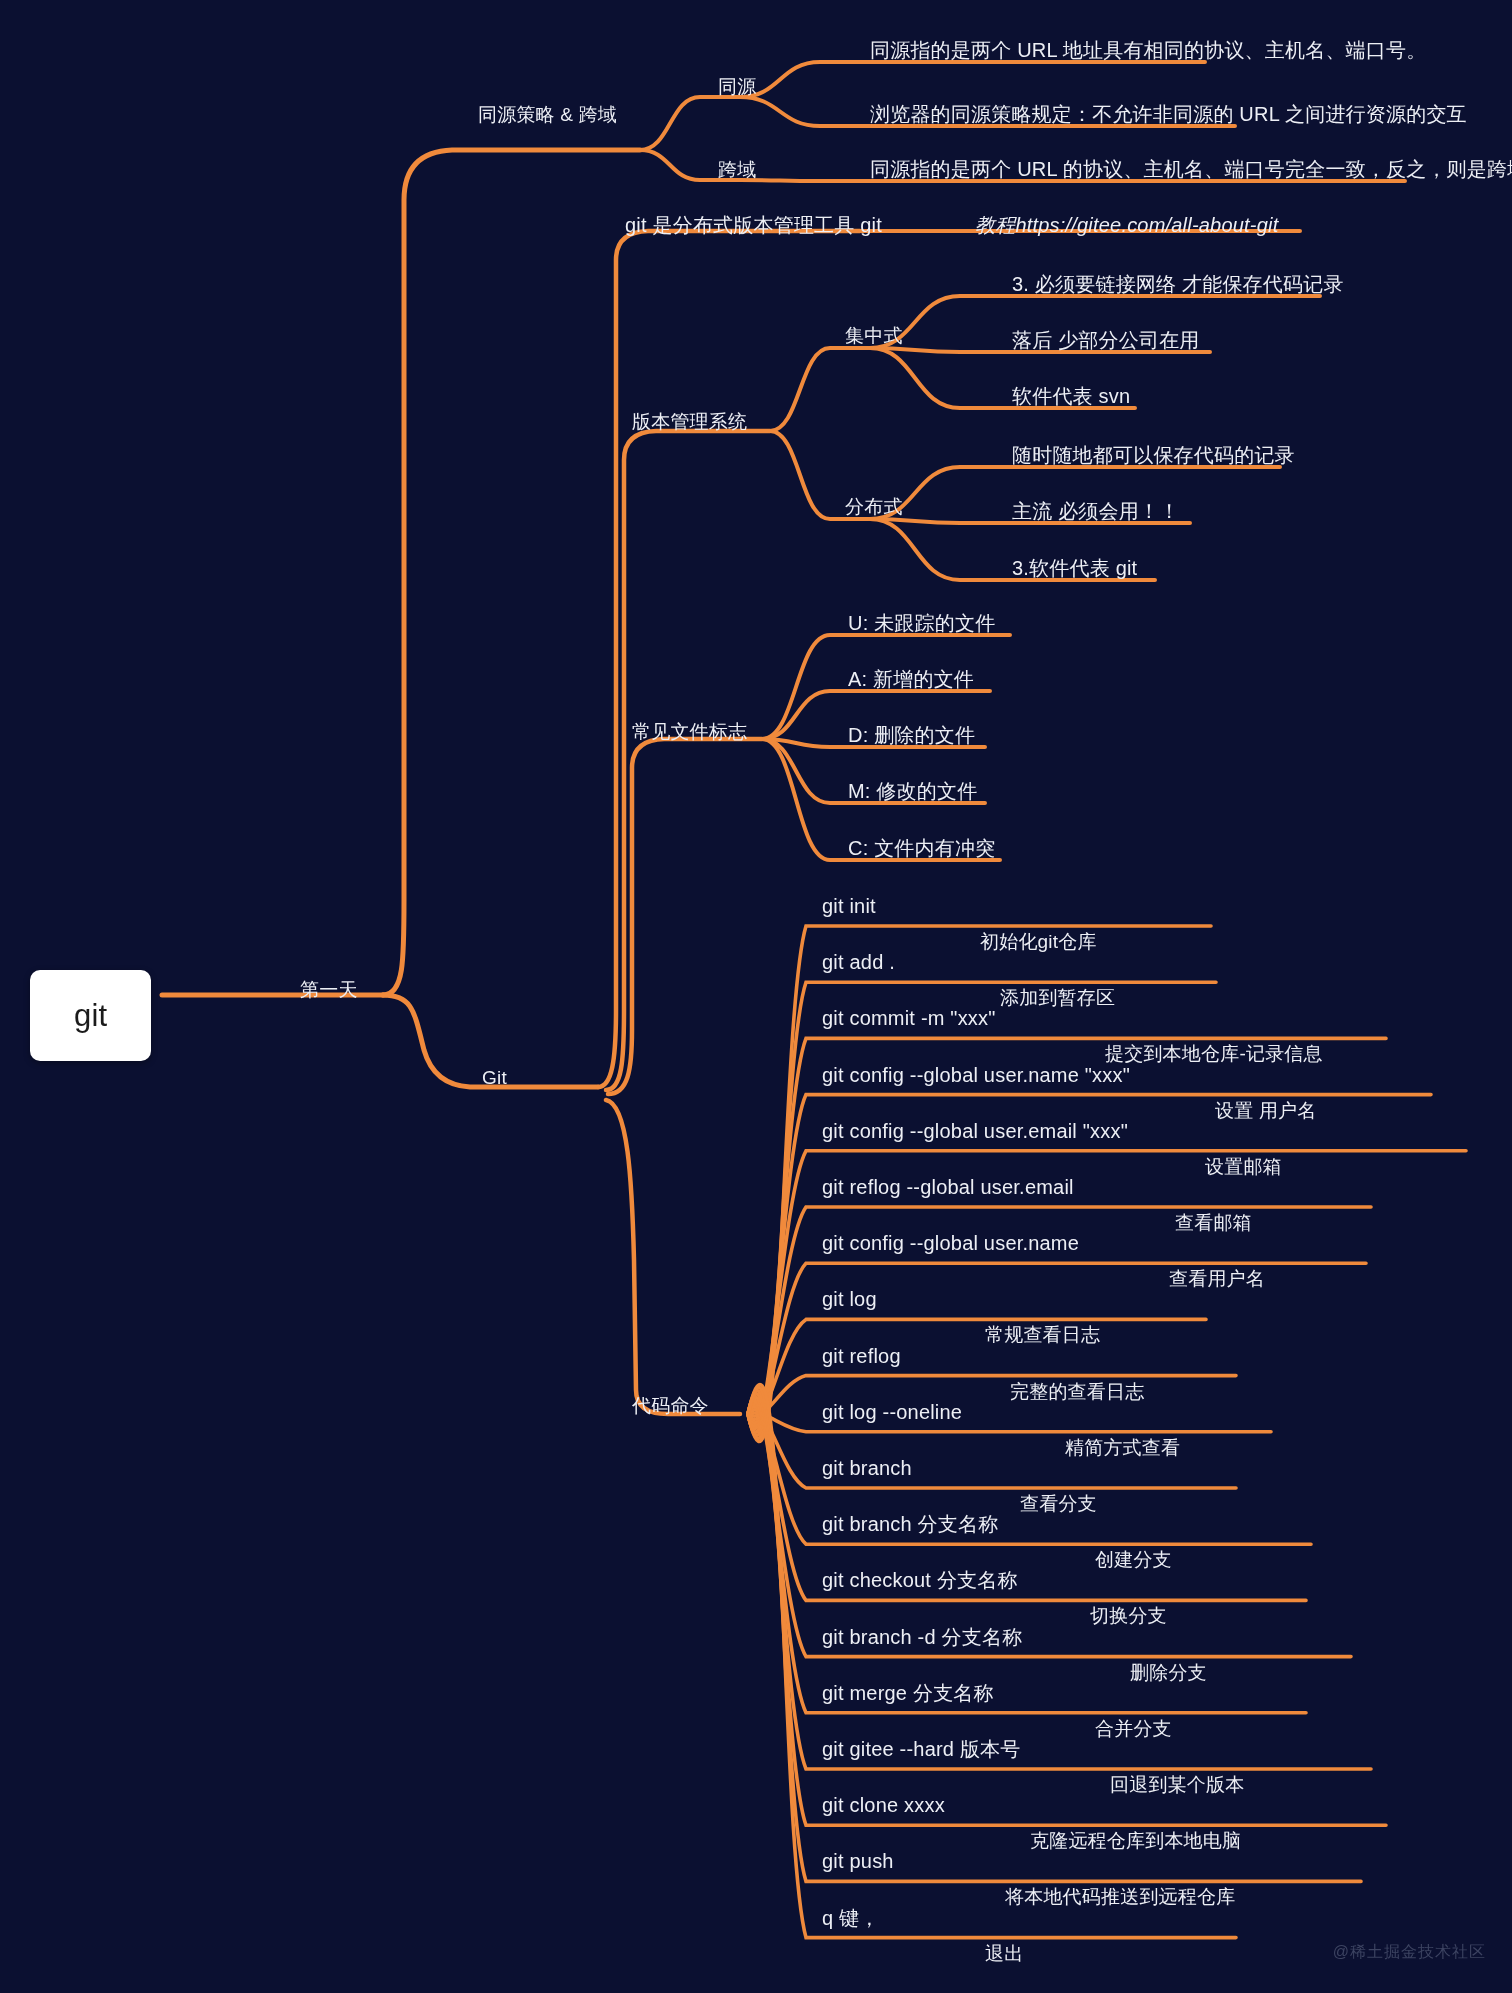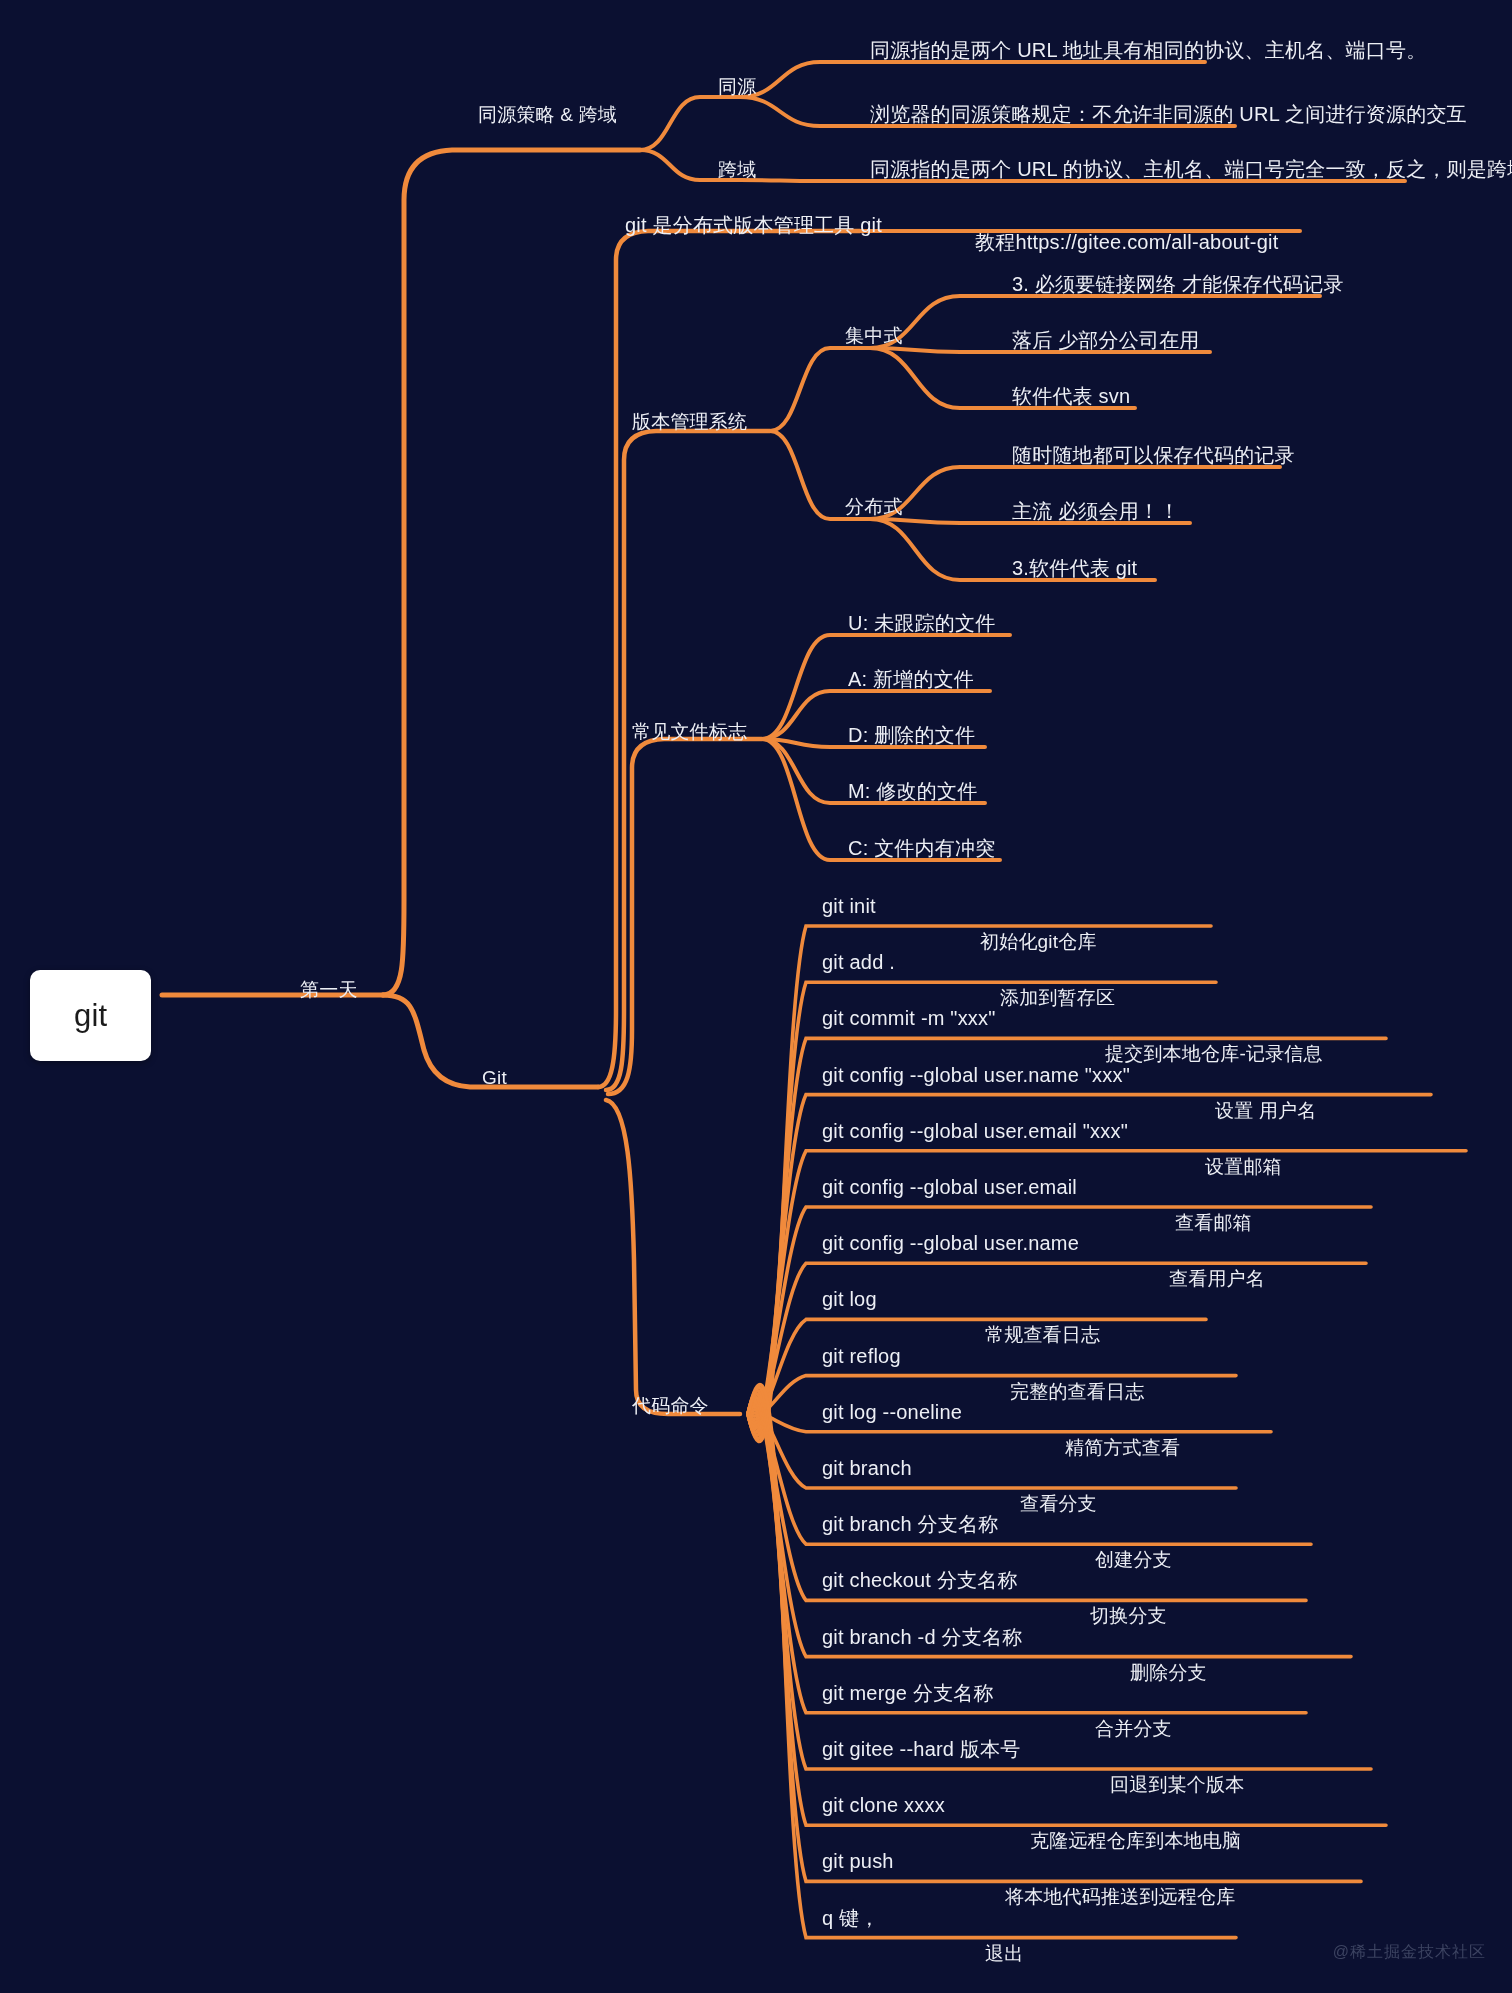--- a/index.html
+++ b/index.html
@@ -100,21 +100,21 @@
   <div class="node lvl2" style="left:718px;top:77px;">同源</div>
   <div class="node leaf" style="left:870px;top:40px;">同源指的是两个 URL 地址具有相同的协议、主机名、端口号。</div>
   <div class="node leaf" style="left:870px;top:104px;">浏览器的同源策略规定：不允许非同源的 URL 之间进行资源的交互</div>
 
   <div class="node lvl2" style="left:718px;top:160px;">跨域</div>
   <div class="node leaf" style="left:870px;top:159px;">同源指的是两个 URL 的协议、主机名、端口号完全一致，反之，则是跨域。</div>
 
   <div class="node lvl1" style="left:482px;top:1068px;">Git</div>
 
   <div class="node lvl3" style="left:625px;top:215px;">git 是分布式版本管理工具 git</div>
-  <div class="node leaf" style="left:975px;top:232px;">教程https://gitee.com/all-about-git</div>
+  <div class="node leaf" style="left:975px;top:215px;font-style:italic;">教程https://gitee.com/all-about-git</div>
 
   <div class="node lvl2" style="left:632px;top:412px;">版本管理系统</div>
 
   <div class="node lvl2" style="left:845px;top:326px;">集中式</div>
   <div class="node leaf" style="left:1012px;top:274px;">3. 必须要链接网络 才能保存代码记录</div>
   <div class="node leaf" style="left:1012px;top:330px;">落后 少部分公司在用</div>
   <div class="node leaf" style="left:1012px;top:386px;">软件代表 svn</div>
 
   <div class="node lvl2" style="left:845px;top:497px;">分布式</div>
   <div class="node leaf" style="left:1012px;top:445px;">随时随地都可以保存代码的记录</div>
@@ -134,21 +134,21 @@
       <div class="node cmd" style="left: 822px; top: 896px;">git init</div>
       <div class="node desc" style="left: 980px; top: 896px;">初始化git仓库</div>
       <div class="node cmd" style="left: 822px; top: 952.2px;">git add .</div>
       <div class="node desc" style="left: 1000px; top: 952.2px;">添加到暂存区</div>
       <div class="node cmd" style="left: 822px; top: 1008.4px;">git commit -m "xxx"</div>
       <div class="node desc" style="left: 1105px; top: 1008.4px;">提交到本地仓库-记录信息</div>
       <div class="node cmd" style="left: 822px; top: 1064.6px;">git config --global user.name "xxx"</div>
       <div class="node desc" style="left: 1215px; top: 1064.6px;">设置 用户名</div>
       <div class="node cmd" style="left: 822px; top: 1120.8px;">git config --global user.email "xxx"</div>
       <div class="node desc" style="left: 1205px; top: 1120.8px;">设置邮箱</div>
-      <div class="node cmd" style="left: 822px; top: 1177px;">git config --global user.email</div>
+      <div class="node cmd" style="left: 822px; top: 1177px;">git reflog --global user.email</div>
       <div class="node desc" style="left: 1175px; top: 1177px;">查看邮箱</div>
       <div class="node cmd" style="left: 822px; top: 1233.2px;">git config --global user.name</div>
       <div class="node desc" style="left: 1169px; top: 1233.2px;">查看用户名</div>
       <div class="node cmd" style="left: 822px; top: 1289.4px;">git log</div>
       <div class="node desc" style="left: 985px; top: 1289.4px;">常规查看日志</div>
       <div class="node cmd" style="left: 822px; top: 1345.6px;">git reflog</div>
       <div class="node desc" style="left: 1010px; top: 1345.6px;">完整的查看日志</div>
       <div class="node cmd" style="left: 822px; top: 1401.8px;">git log --oneline</div>
       <div class="node desc" style="left: 1065px; top: 1401.8px;">精简方式查看</div>
       <div class="node cmd" style="left: 822px; top: 1458px;">git branch</div>

